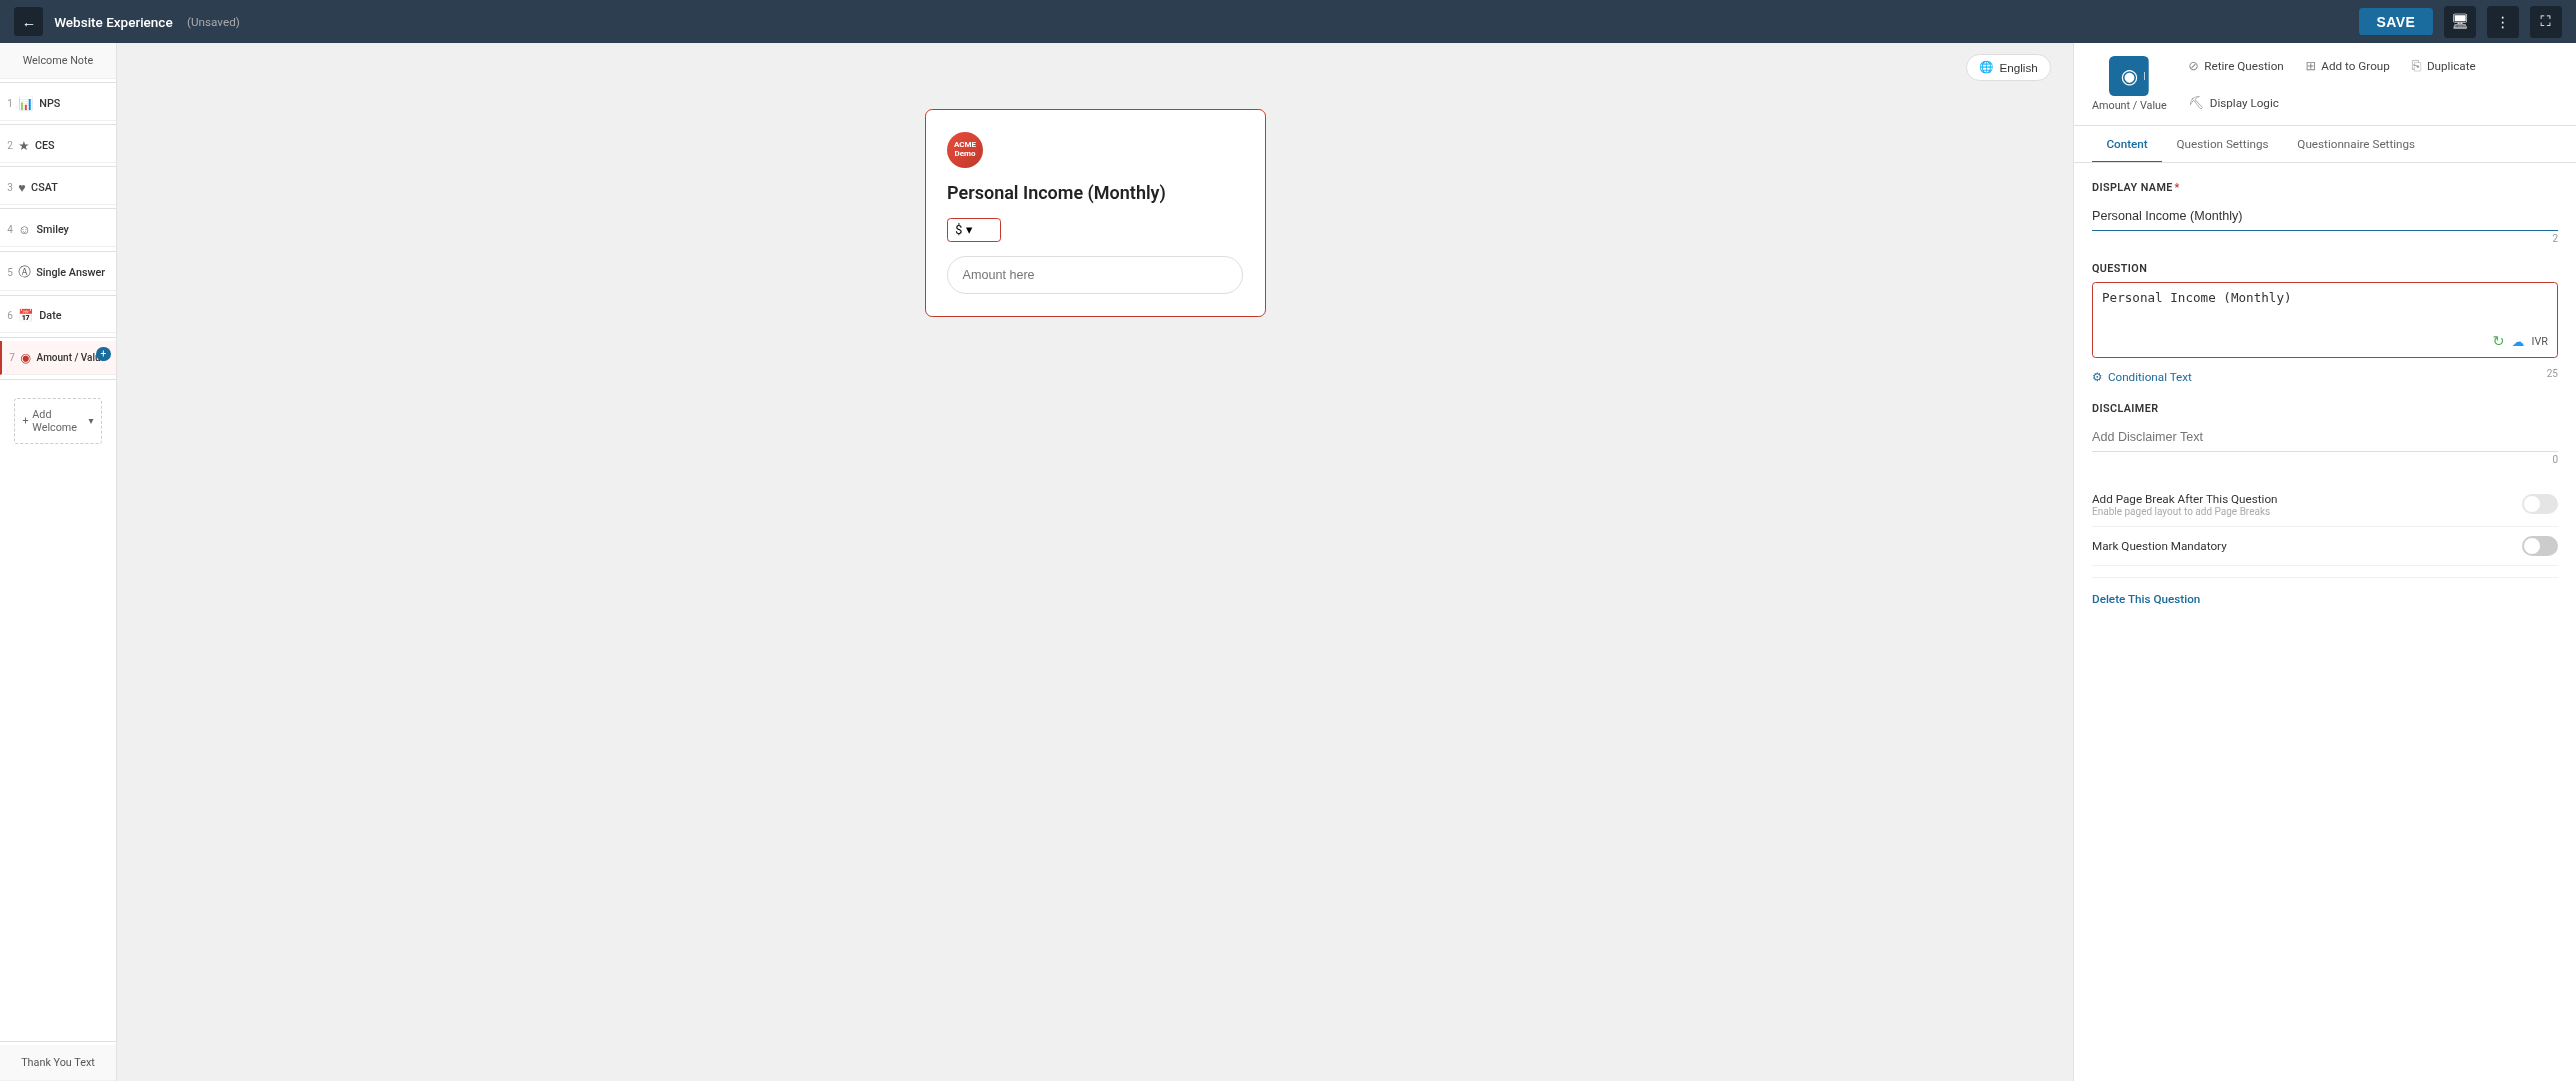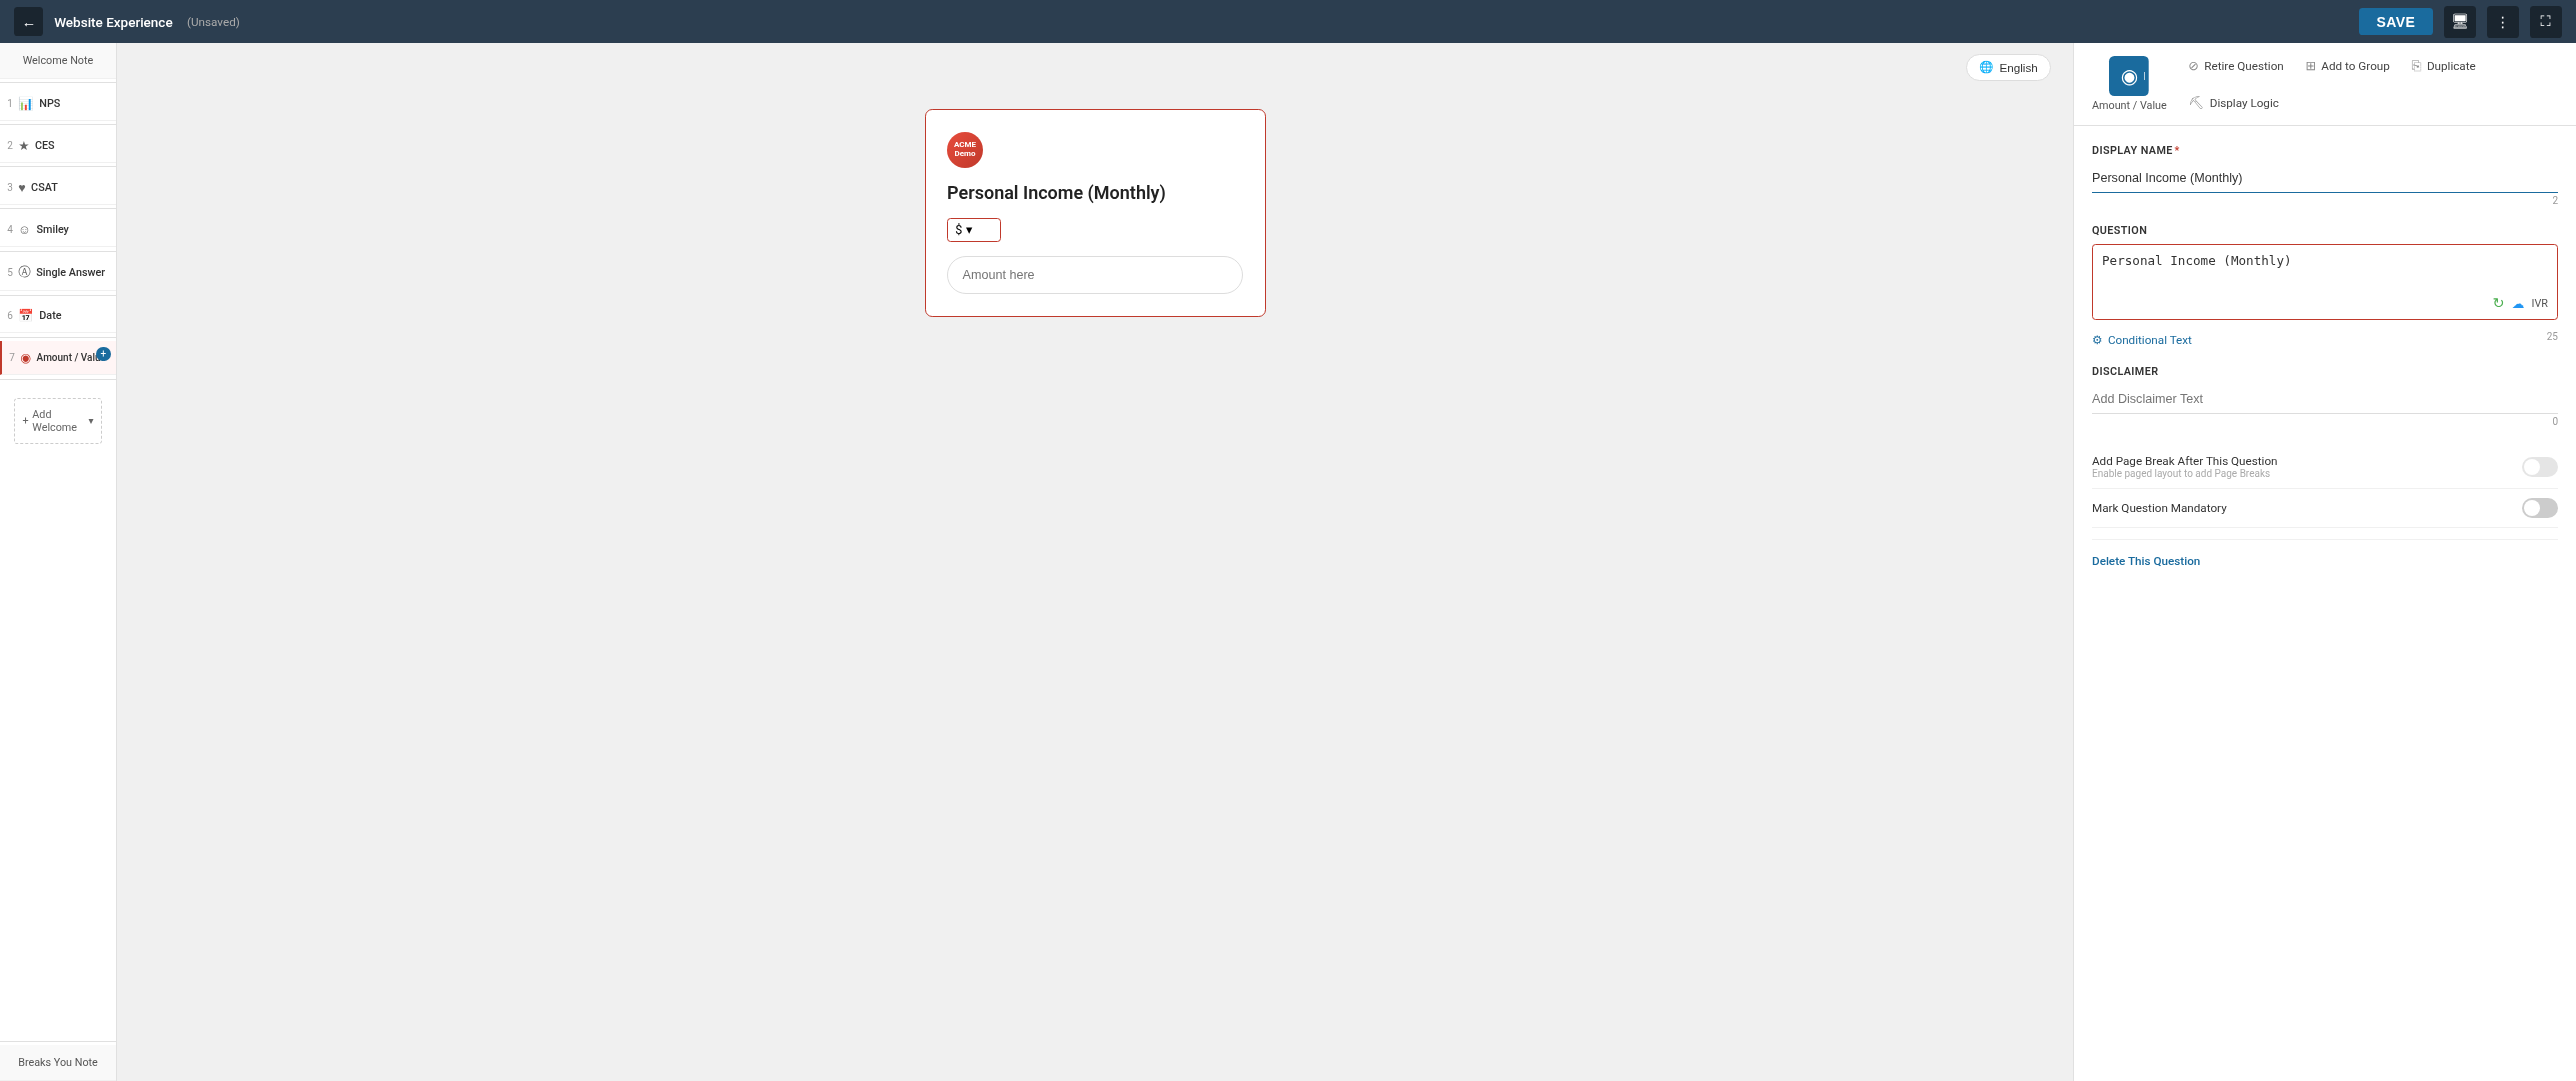--- a/index.html
+++ b/index.html
@@ -163,21 +163,21 @@
       <div class="sidebar-add">
         <span>+</span>
         <span>Add Welcome</span>
         <span style="font-size:10px;">▾</span>
       </div>
     </div>
 
     <div style="flex:1;"></div>
     <div class="sidebar-divider"></div>
     <div class="sidebar-item thankyou">
-      <span>Breaks You Note</span>
+      <span>Thank You Text</span>
     </div>
   </div>
 
   <div class="preview-area">
     <div class="preview-toolbar">
       <button class="lang-btn">
         <span>🌐</span>
         <span>English</span>
       </button>
     </div>
@@ -221,20 +221,25 @@
           <span class="action-icon">⎘</span>
           <span>Duplicate</span>
         </div>
         <div class="header-action">
           <span class="action-icon">⛏</span>
           <span>Display Logic</span>
         </div>
       </div>
     </div>
 
+    <div class="tabs">
+      <div class="tab active">Content</div>
+      <div class="tab">Question Settings</div>
+      <div class="tab">Questionnaire Settings</div>
+    </div>
 
     <div class="panel-content">
 
       <div class="field-group">
         <div class="field-label">
           <span>DISPLAY NAME</span><span class="required">*</span>
         </div>
         <input class="field-input" type="text" value="Personal Income (Monthly)" style="">
         <div class="field-counter">2</div>
       </div>

